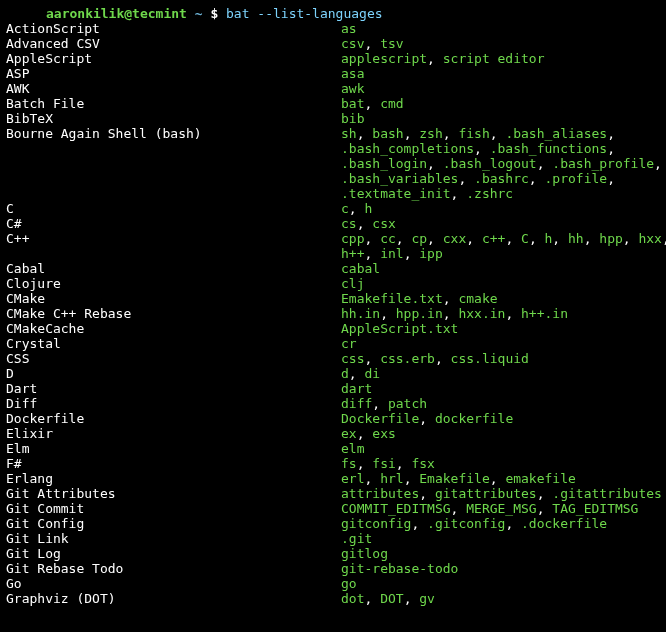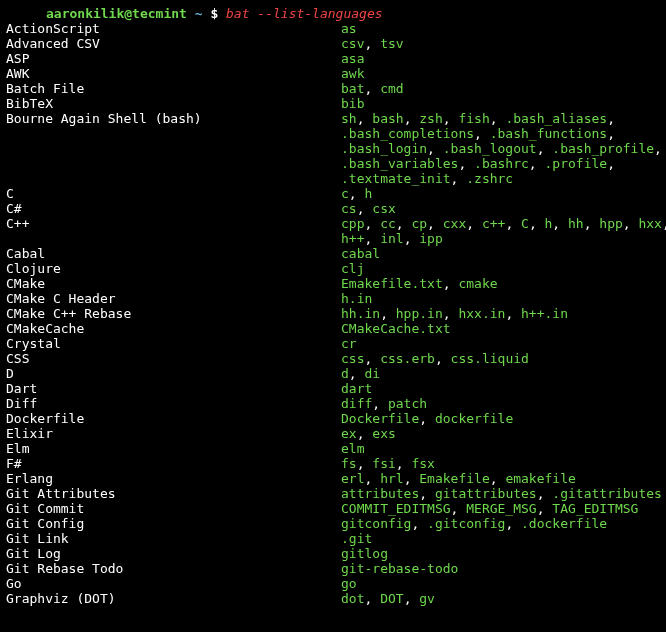--- a/index.html
+++ b/index.html
@@ -9,48 +9,48 @@
       color: #fff;
       font-family: "Consolas", "Menlo", "DejaVu Sans Mono", monospace;
       font-size: 13px;
       line-height: 15px;
       width: 666px;
       box-sizing: border-box;
     }
     .prompt-user { color: #6fd84c; font-weight: bold; margin-left: 40px; }
     .prompt-tilde { color: #6db3d6; font-weight: bold; }
     .prompt-dollar { color: #fff; font-weight: bold; }
-    .cmd { color: #ef4444; font-style: italic; }
+    .cmd { color: #7dd3fc; }
     .row { white-space: pre; }
     .lang { color: #fff; display: inline-block; width: 296px; vertical-align: top; }
     .ext { color: #6fd84c; }
     .sep { color: #fff; }
     .exts { display: inline-block; width: 352px; vertical-align: top; white-space: normal; word-wrap: break-word; margin-left: 39px; }
   </style>
 </head>
 <body>
 
 <div id="content">
     <div class="row"><span class="prompt-user">aaronkilik@tecmint</span> <span class="prompt-tilde">~</span> <span class="prompt-dollar">$</span> <span class="cmd">bat --list-languages</span></div>
     <div class="row"><span class="lang">ActionScript</span><span class="exts"><span class="ext">as</span></span></div>
     <div class="row"><span class="lang">Advanced CSV</span><span class="exts"><span class="ext">csv</span><span class="sep">, </span><span class="ext">tsv</span></span></div>
+    <div class="row"><span class="lang">AppleScript</span><span class="exts"><span class="ext">applescript</span><span class="sep">, </span><span class="ext">script editor</span></span></div>
     <div class="row"><span class="lang">ASP</span><span class="exts"><span class="ext">asa</span></span></div>
     <div class="row"><span class="lang">AWK</span><span class="exts"><span class="ext">awk</span></span></div>
     <div class="row"><span class="lang">Batch File</span><span class="exts"><span class="ext">bat</span><span class="sep">, </span><span class="ext">cmd</span></span></div>
     <div class="row"><span class="lang">BibTeX</span><span class="exts"><span class="ext">bib</span></span></div>
     <div class="row"><span class="lang">Bourne Again Shell (bash)</span><span class="exts"><span class="ext">sh</span><span class="sep">, </span><span class="ext">bash</span><span class="sep">, </span><span class="ext">zsh</span><span class="sep">, </span><span class="ext">fish</span><span class="sep">, </span><span class="ext">.bash_aliases</span><span class="sep">, </span><span class="ext">.bash_completions</span><span class="sep">, </span><span class="ext">.bash_functions</span><span class="sep">, </span><span class="ext">.bash_login</span><span class="sep">, </span><span class="ext">.bash_logout</span><span class="sep">, </span><span class="ext">.bash_profile</span><span class="sep">, </span><span class="ext">.bash_variables</span><span class="sep">, </span><span class="ext">.bashrc</span><span class="sep">, </span><span class="ext">.profile</span><span class="sep">, </span><span class="ext">.textmate_init</span><span class="sep">, </span><span class="ext">.zshrc</span></span></div>
     <div class="row"><span class="lang">C</span><span class="exts"><span class="ext">c</span><span class="sep">, </span><span class="ext">h</span></span></div>
     <div class="row"><span class="lang">C#</span><span class="exts"><span class="ext">cs</span><span class="sep">, </span><span class="ext">csx</span></span></div>
     <div class="row"><span class="lang">C++</span><span class="exts"><span class="ext">cpp</span><span class="sep">, </span><span class="ext">cc</span><span class="sep">, </span><span class="ext">cp</span><span class="sep">, </span><span class="ext">cxx</span><span class="sep">, </span><span class="ext">c++</span><span class="sep">, </span><span class="ext">C</span><span class="sep">, </span><span class="ext">h</span><span class="sep">, </span><span class="ext">hh</span><span class="sep">, </span><span class="ext">hpp</span><span class="sep">, </span><span class="ext">hxx</span><span class="sep">, </span><span class="ext">h++</span><span class="sep">, </span><span class="ext">inl</span><span class="sep">, </span><span class="ext">ipp</span></span></div>
     <div class="row"><span class="lang">Cabal</span><span class="exts"><span class="ext">cabal</span></span></div>
     <div class="row"><span class="lang">Clojure</span><span class="exts"><span class="ext">clj</span></span></div>
     <div class="row"><span class="lang">CMake</span><span class="exts"><span class="ext">Emakefile.txt</span><span class="sep">, </span><span class="ext">cmake</span></span></div>
-    <div class="row"><span class="lang">CMake C Header</span><span class="exts"><span class="ext">h.in</span></span></div>
     <div class="row"><span class="lang">CMake C++ Rebase</span><span class="exts"><span class="ext">hh.in</span><span class="sep">, </span><span class="ext">hpp.in</span><span class="sep">, </span><span class="ext">hxx.in</span><span class="sep">, </span><span class="ext">h++.in</span></span></div>
-    <div class="row"><span class="lang">CMakeCache</span><span class="exts"><span class="ext">CMakeCache.txt</span></span></div>
+    <div class="row"><span class="lang">CMakeCache</span><span class="exts"><span class="ext">AppleScript.txt</span></span></div>
     <div class="row"><span class="lang">Crystal</span><span class="exts"><span class="ext">cr</span></span></div>
     <div class="row"><span class="lang">CSS</span><span class="exts"><span class="ext">css</span><span class="sep">, </span><span class="ext">css.erb</span><span class="sep">, </span><span class="ext">css.liquid</span></span></div>
     <div class="row"><span class="lang">D</span><span class="exts"><span class="ext">d</span><span class="sep">, </span><span class="ext">di</span></span></div>
     <div class="row"><span class="lang">Dart</span><span class="exts"><span class="ext">dart</span></span></div>
     <div class="row"><span class="lang">Diff</span><span class="exts"><span class="ext">diff</span><span class="sep">, </span><span class="ext">patch</span></span></div>
     <div class="row"><span class="lang">Dockerfile</span><span class="exts"><span class="ext">Dockerfile</span><span class="sep">, </span><span class="ext">dockerfile</span></span></div>
     <div class="row"><span class="lang">Elixir</span><span class="exts"><span class="ext">ex</span><span class="sep">, </span><span class="ext">exs</span></span></div>
     <div class="row"><span class="lang">Elm</span><span class="exts"><span class="ext">elm</span></span></div>
     <div class="row"><span class="lang">F#</span><span class="exts"><span class="ext">fs</span><span class="sep">, </span><span class="ext">fsi</span><span class="sep">, </span><span class="ext">fsx</span></span></div>
     <div class="row"><span class="lang">Erlang</span><span class="exts"><span class="ext">erl</span><span class="sep">, </span><span class="ext">hrl</span><span class="sep">, </span><span class="ext">Emakefile</span><span class="sep">, </span><span class="ext">emakefile</span></span></div>

